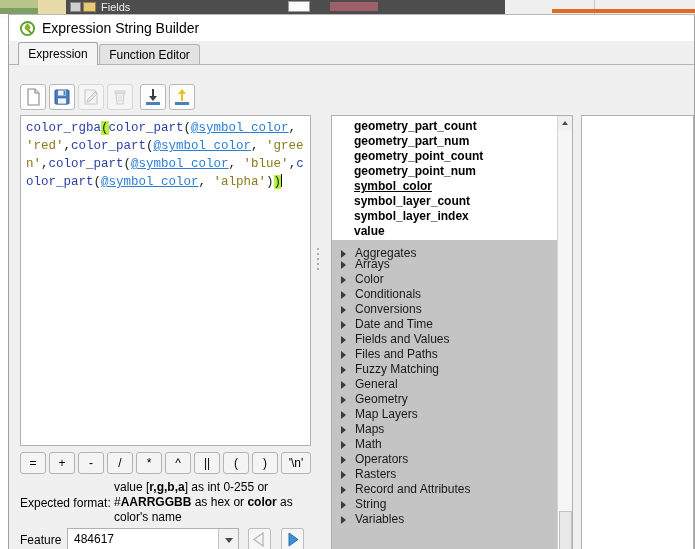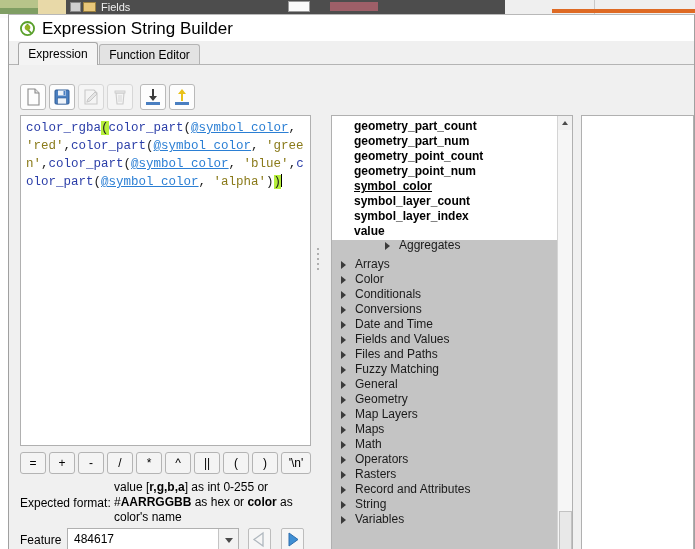--- a/index.html
+++ b/index.html
@@ -33,21 +33,21 @@
   .bg-lower { position:absolute; left:0; top:14px; width:695px; height:4px; background:#fbfbfb; }
 
   
   #dialog {
     position:absolute; left:8px; top:14px; width:687px; height:535px;
     background:#f0f0f0; border:1px solid #a0a0a0; border-top:1px solid #b8b8b8;
   }
   #titlebar { position:absolute; left:0; top:0; width:685px; height:26px; background:#ffffff; }
   #qgis-icon { position:absolute; left:11px; top:6px; width:15px; height:15px; }
   #dialog-title { position:absolute; left:33px; top:5px; height:17px; line-height:17px;
-                  font-size:17px; color:#000; white-space:nowrap; }
+                  font-size:14px; color:#000; white-space:nowrap; }
 
   
   #tabstrip { position:absolute; left:0; top:26px; width:685px; height:24px; background:#f0f0f0; }
   .tab { position:absolute; top:3px; height:21px; line-height:20px; text-align:center;
          font-size:12px; border:1px solid #b4b4b4; border-bottom:none;
          border-radius:3px 3px 0 0; background:#e3e3e3; color:#000; }
   .tab.active { background:#f4f4f4; top:1px; height:23px; line-height:22px; border-color:#a8a8a8; z-index:3; }
   #tab-expression { left:9px; width:80px; }
   #tab-function-editor { left:90px; width:101px; }
   #tab-underline { position:absolute; left:0; top:49px; width:685px; height:1px; background:#b4b4b4; }
@@ -290,21 +290,21 @@
       <div id="fn-list">
         <div id="fn-group-bg"></div>
       <div class="fn-var" style="top: 3px;">geometry_part_count</div>
           <div class="fn-var" style="top: 18px;">geometry_part_num</div>
           <div class="fn-var" style="top: 33px;">geometry_point_count</div>
           <div class="fn-var" style="top: 48px;">geometry_point_num</div>
           <div class="fn-var" style="top: 63px; text-decoration: underline;">symbol_color</div>
           <div class="fn-var" style="top: 78px;">symbol_layer_count</div>
           <div class="fn-var" style="top: 93px;">symbol_layer_index</div>
           <div class="fn-var" style="top: 108px;">value</div>
-          <div class="fn-group" style="top: 122px; margin-left: 44px;">
+          <div class="fn-group" style="top: 130px;">
             <div class="fn-arrow"></div>
             <div class="fn-gtext">Aggregates</div>
           </div>
           <div class="fn-group" style="top: 141px;">
             <div class="fn-arrow"></div>
             <div class="fn-gtext">Arrays</div>
           </div>
           <div class="fn-group" style="top: 156px;">
             <div class="fn-arrow"></div>
             <div class="fn-gtext">Color</div>

